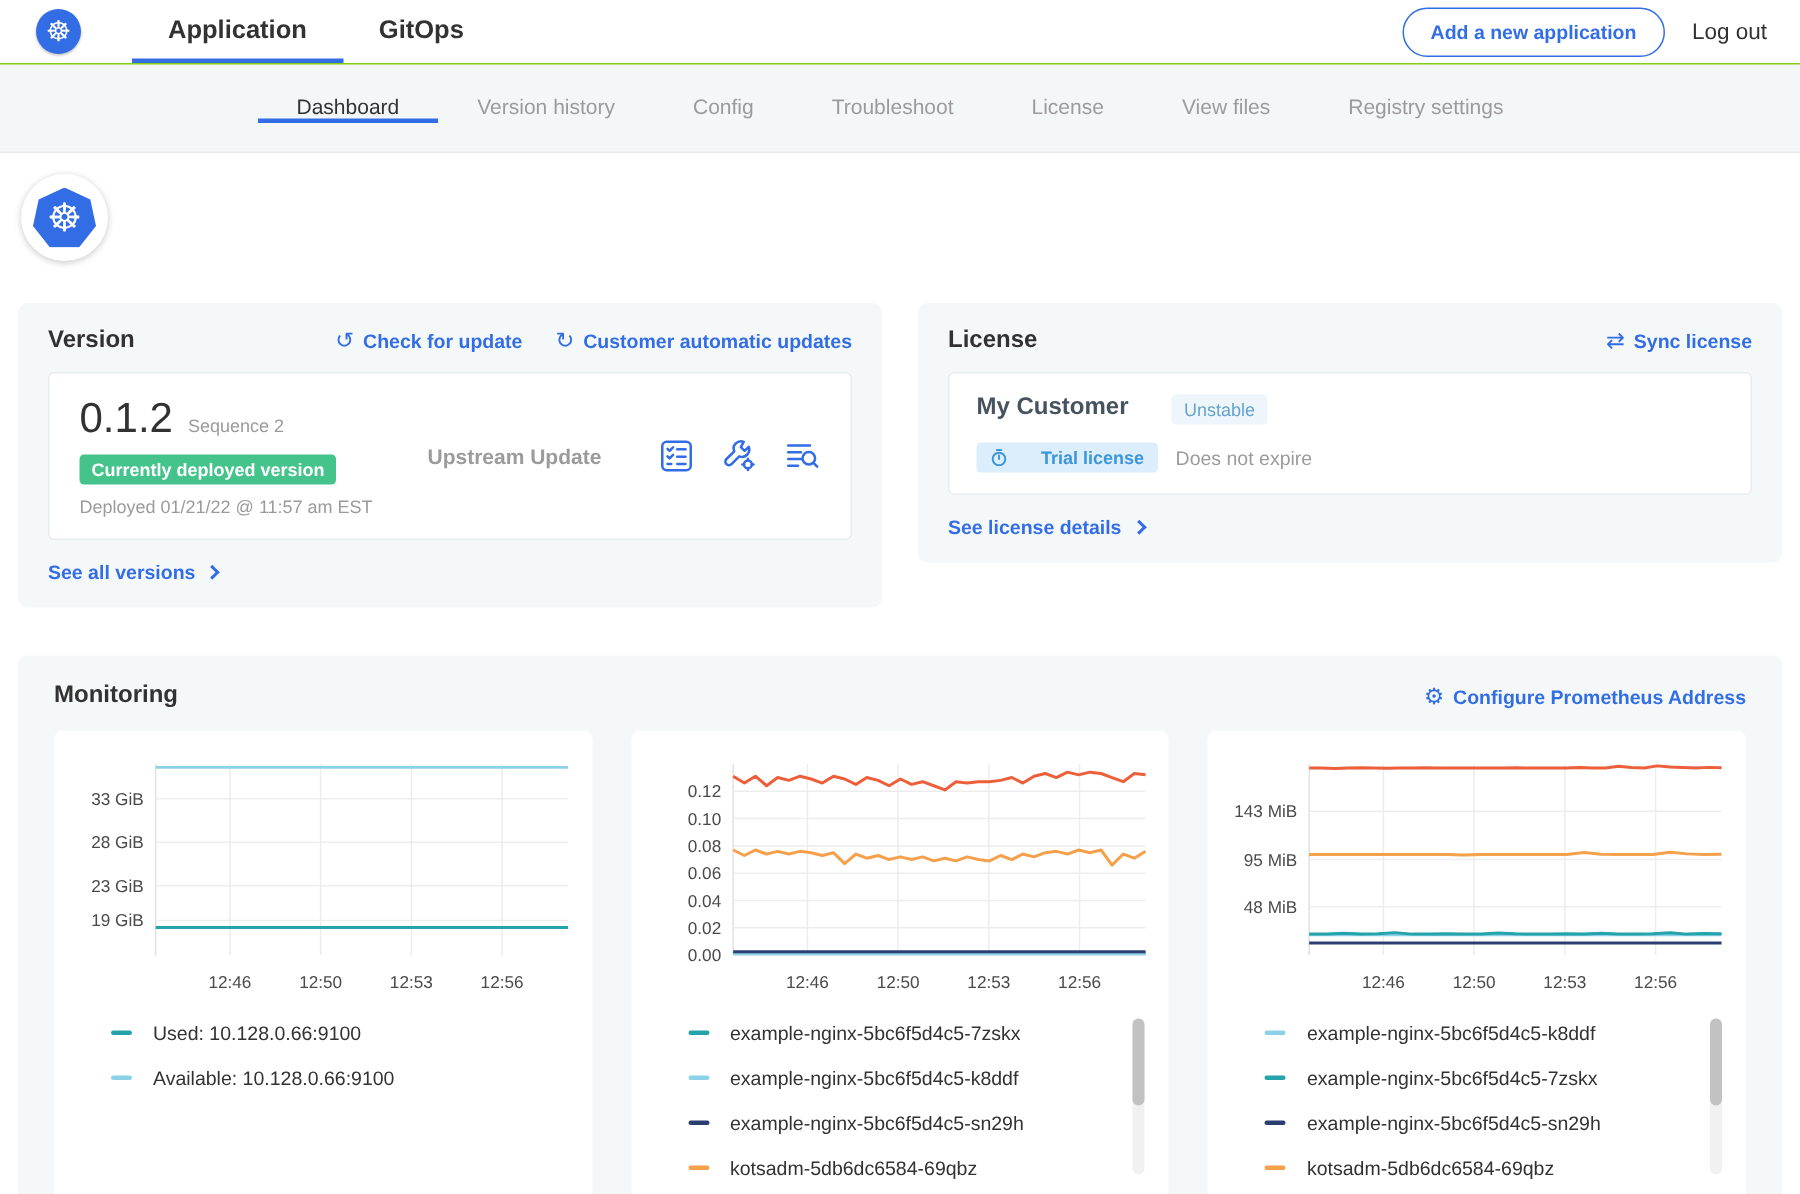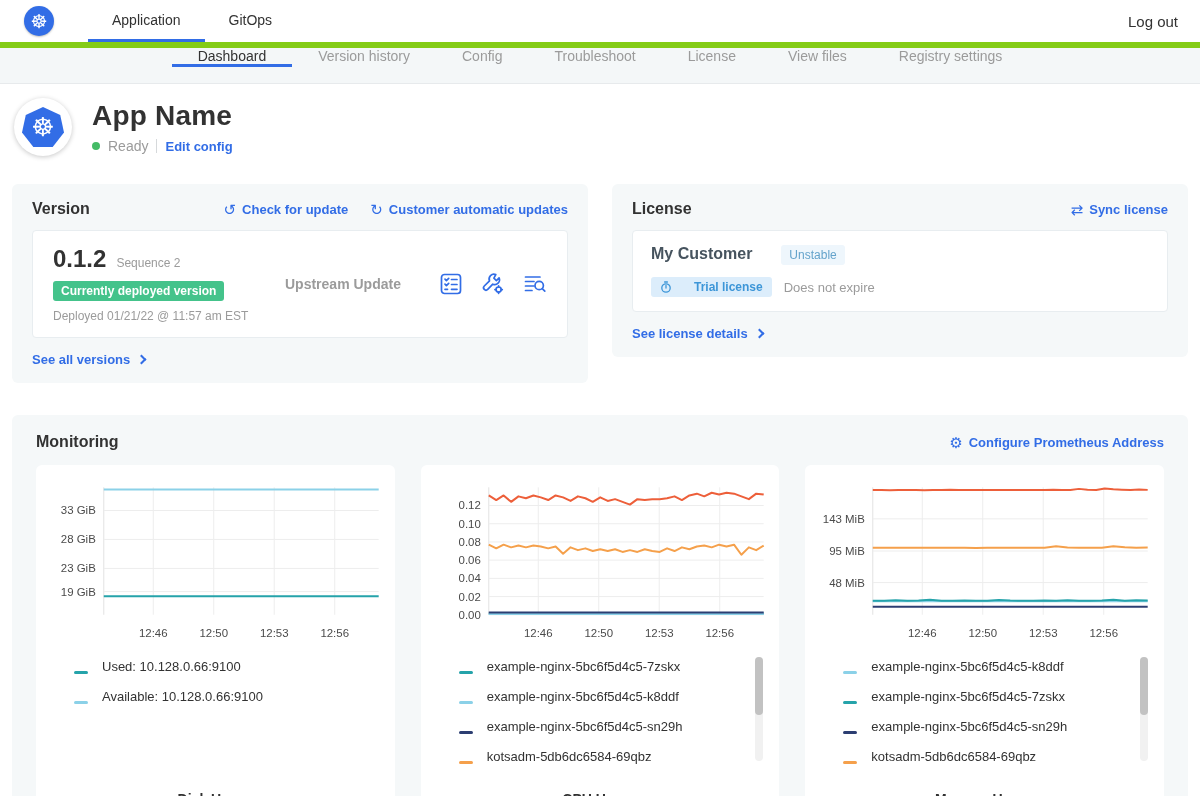--- a/index.html
+++ b/index.html
@@ -6,32 +6,32 @@
   html,body { width:1200px; height:796px; background:#fff; overflow:hidden;
     font-family:"Liberation Sans", sans-serif; color:#323232; }
 
   
   .topnav { height:42px; display:flex; align-items:stretch; padding-left:24px; background:#fff; }
   .brand { display:flex; align-items:center; margin-right:34px; }
   .logo-circle { width:30px; height:30px; border-radius:50%; background:#326de6; color:#fff;
     display:flex; align-items:center; justify-content:center; font-size:19px; line-height:1;
     box-shadow:0 1px 2px rgba(0,0,0,.25); }
   .topnav-tabs { display:flex; align-items:stretch; }
-  .topnav-tab { display:flex; align-items:center; padding:0 24px; font-size:14px; font-weight:400;
+  .topnav-tab { display:flex; align-items:center; padding:0 24px; font-size:17px; font-weight:700;
     color:#323232; border-bottom:3px solid transparent; cursor:pointer; }
   .topnav-tab.active { border-bottom-color:#326de6; }
   .topnav-right { margin-left:auto; display:flex; align-items:center; padding-right:22px; gap:18px; }
   .pill-btn { border:1px solid #326de6; color:#326de6; background:#fff; font-weight:700;
     font-size:13px; padding:8px 18px; border-radius:999px; cursor:pointer;
     font-family:"Liberation Sans", sans-serif; }
   .logout { font-size:15px; color:#323232; cursor:pointer; }
 
   
-  .subnav { height:42px; background:#f4f7f8; border-top:6px solid #84cc16; border-bottom:1px solid #e7eaec;
-    display:flex; justify-content:center; align-items:flex-start; }
+  .subnav { height:60px; background:#f4f7f8; border-top:1px solid #84cc16; border-bottom:1px solid #e7eaec;
+    display:flex; justify-content:center; align-items:center; }
   .subnav-tab { display:flex; align-items:center; padding:0 26px; font-size:14px; color:#9b9b9b;
     border-bottom:3px solid transparent; cursor:pointer; }
   .subnav-tab.active { color:#323232; border-bottom-color:#326de6; }
 
   
   .app-header { display:flex; align-items:center; padding:14px 12px 18px 14px; }
   .app-icon-circle { width:58px; height:58px; border-radius:50%; background:#fff;
     box-shadow:0 1px 5px rgba(0,0,0,.22); display:flex; align-items:center; justify-content:center; }
   .heptagon { width:42px; height:40px; background:#326de6; color:#fff; display:flex; align-items:center;
     justify-content:center; font-size:26px; line-height:1;
@@ -51,21 +51,21 @@
   .card { background:#f5f8f9; border-radius:6px; padding:16px 20px; }
   .card-head { display:flex; align-items:center; }
   .card-title { font-size:16px; font-weight:700; }
   .card-actions { margin-left:auto; display:flex; gap:22px; }
   .white-box { background:#fff; border:1px solid #e8edf0; border-radius:4px; margin-top:12px; }
 
   .version-card { width:576px; }
   .version-box { display:flex; align-items:center; padding:14px 20px; }
   .version-left { width:232px; }
   .version-line { display:flex; align-items:baseline; gap:10px; }
-  .version-number { font-size:24px; font-weight:700; }
+  .version-number { font-size:28px; font-weight:400; }
   .sequence { font-size:12px; color:#9b9b9b; }
   .deployed-badge { display:inline-block; margin-top:8px; background:#44c38b; color:#fff;
     font-size:12px; font-weight:700; padding:3px 8px; border-radius:3px; }
   .deployed-at { margin-top:8px; font-size:12px; color:#9b9b9b; }
   .upstream { font-size:14px; font-weight:700; color:#9b9b9b; }
   .version-icons { margin-left:auto; display:flex; gap:18px; align-items:center; }
   .v-ico { width:24px; height:24px; cursor:pointer; }
   .see-link { margin-top:14px; display:flex; align-items:center; gap:8px; }
   .chev { width:7px; height:7px; border-top:2px solid #326de6; border-right:2px solid #326de6;
     transform:rotate(45deg); display:inline-block; }
@@ -80,65 +80,57 @@
     border-radius:3px; display:inline-flex; align-items:center; gap:22px; }
   .expire-text { font-size:13px; color:#9b9b9b; }
 
   
   .monitoring-card { margin:32px 12px 0 12px; background:#f5f8f9; border-radius:6px; padding:18px 24px 22px; }
   .charts-row { display:flex; gap:26px; margin-top:14px; }
   .chart-panel { flex:1; background:#fff; border-radius:6px; padding:12px 10px 10px; display:flex;
     flex-direction:column; min-height:346px; }
   .chart-svg { width:100%; height:168px; display:block; }
   .legend { position:relative; margin-top:14px; padding-left:28px; height:126px; }
-  .legend-item { display:flex; align-items:flex-end; margin-bottom:15px; font-size:13px; color:#323232; }
+  .legend-item { display:flex; align-items:center; margin-bottom:15px; font-size:13px; color:#323232; }
   .legend-dash { width:14px; height:3px; border-radius:2px; margin-right:14px; flex:0 0 auto; }
   .legend-scrollbar { position:absolute; right:6px; top:-2px; width:8px; height:104px;
     background:#f1f1f1; border-radius:4px; }
   .legend-scroll-thumb { width:8px; height:58px; background:#c2c2c2; border-radius:4px; }
   .chart-title { margin-top:auto; text-align:center; font-size:14px; font-weight:700; padding:6px 0 8px; }
 </style>
 </head>
 <body>
 
 <header class="topnav">
   <div class="brand">
     <div class="logo-circle">☸</div>
   </div>
   <nav class="topnav-tabs">
     <div class="topnav-tab active">Application</div>
     <div class="topnav-tab">GitOps</div>
   </nav>
   <div class="topnav-right">
+    <button class="pill-btn">Add a new application</button>
     <span class="logout">Log out</span>
   </div>
 </header>
 
 <nav class="subnav">
   <div class="subnav-tab active">Dashboard</div>
   <div class="subnav-tab">Version history</div>
   <div class="subnav-tab">Config</div>
   <div class="subnav-tab">Troubleshoot</div>
   <div class="subnav-tab">License</div>
   <div class="subnav-tab">View files</div>
   <div class="subnav-tab">Registry settings</div>
 </nav>
 
 <section class="app-header">
   <div class="app-icon-circle">
     <div class="heptagon">☸</div>
-  </div>
-  <div class="app-title-block">
-    <div class="app-title">App Name</div>
-    <div class="status-row">
-      <span class="ready-dot"></span>
-      <span class="ready-text">Ready</span>
-      <span class="vdiv"></span>
-      <span class="blue-link">Edit config</span>
-    </div>
   </div>
 </section>
 
 <section class="cards-row">
 
   <div class="card version-card">
     <div class="card-head">
       <div class="card-title">Version</div>
       <div class="card-actions">
         <span class="blue-link">

